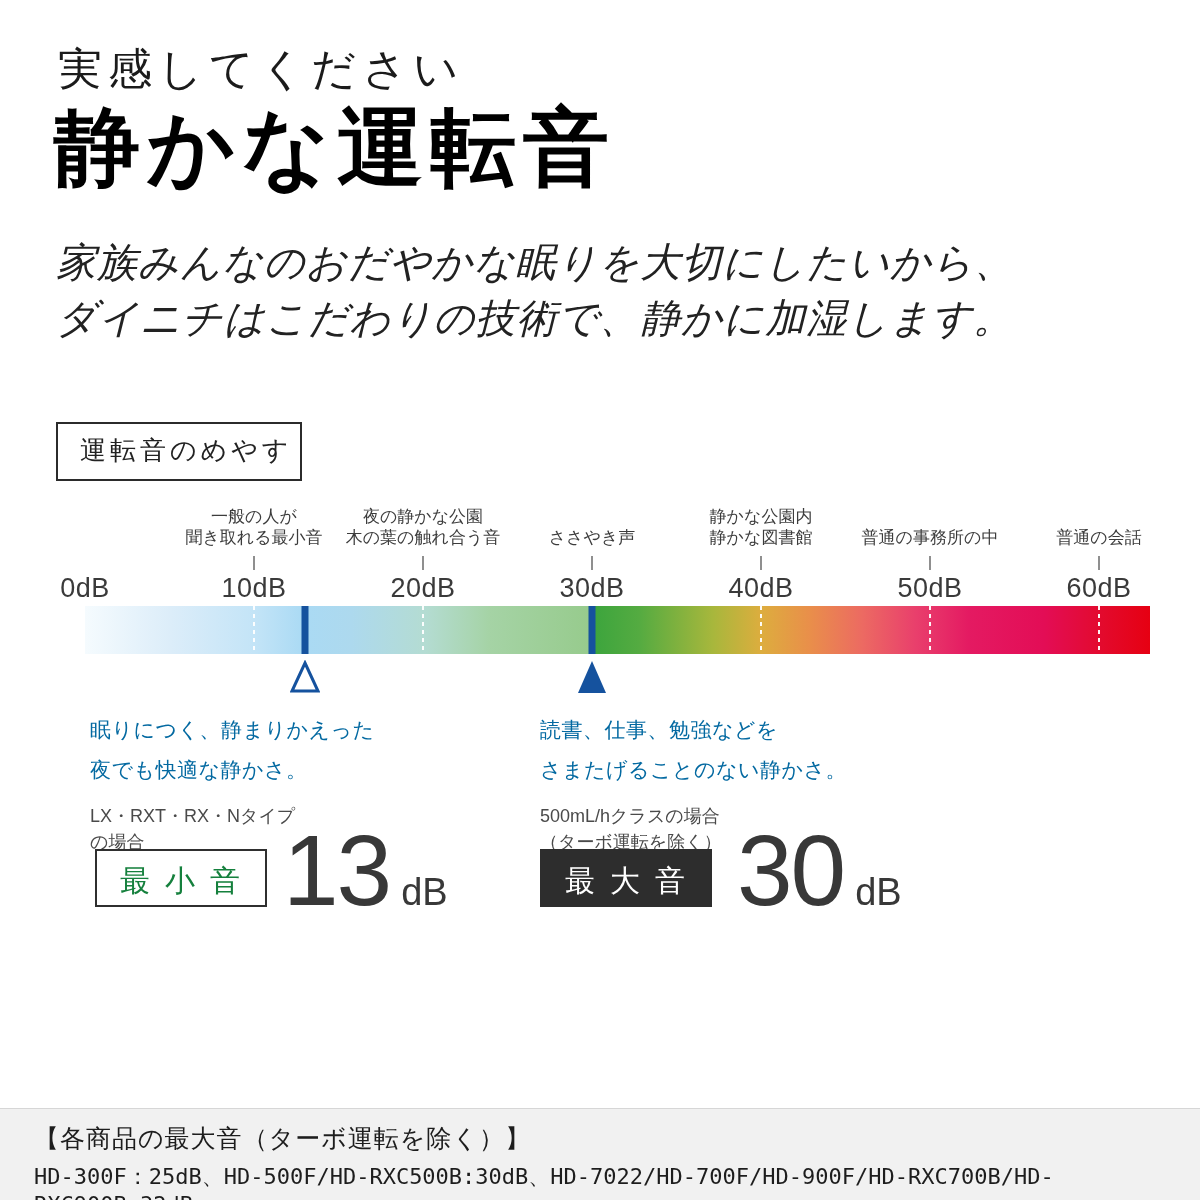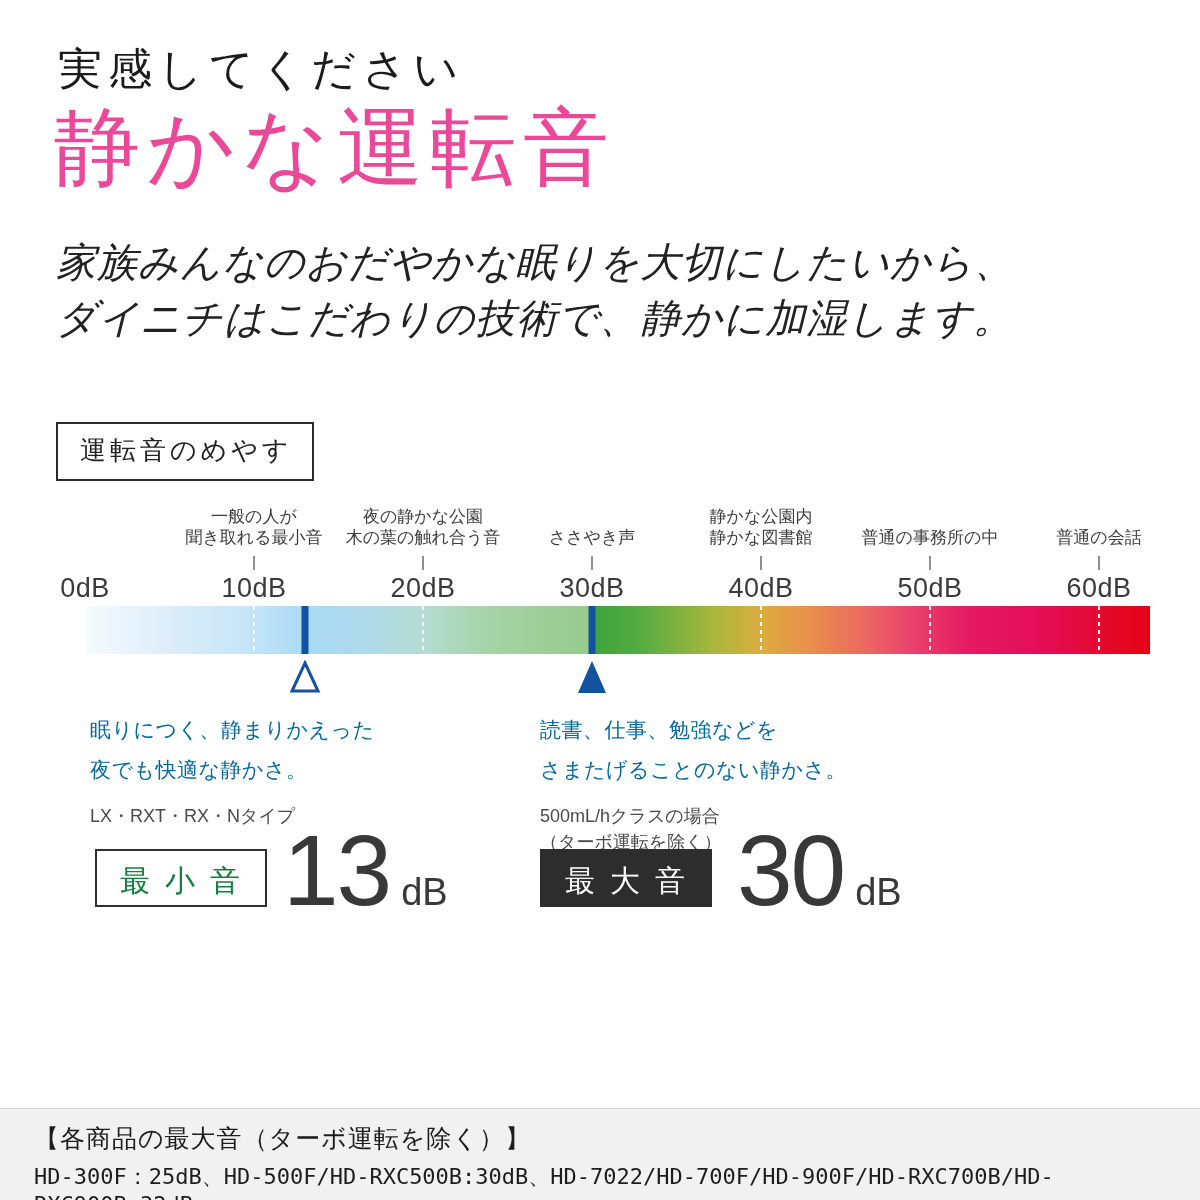--- a/index.html
+++ b/index.html
@@ -6,28 +6,28 @@
   body {
     width: 1200px; height: 1200px;
     background: #ffffff;
     font-family: "Liberation Sans", "DejaVu Sans", sans-serif;
     color: #222;
   }
   .canvas { position: relative; width: 1200px; height: 1200px; overflow: hidden; background: #fff; }
 
   
   .subtitle { position: absolute; left: 58px; top: 40px; font-size: 44px; letter-spacing: 6px; color: #1b1b1b; }
-  .title    { position: absolute; left: 54px; top: 90px; font-size: 86px; font-weight: 400; letter-spacing: 7px; color: #ec4899; }
+  .title    { position: absolute; left: 54px; top: 90px; font-size: 86px; font-weight: 700; letter-spacing: 7px; color: #000000; }
   .lead     { position: absolute; left: 56px; top: 234px; font-size: 40px; line-height: 56px; letter-spacing: 1px; color: #222; font-style: italic; }
 
   
   .section-box {
     position: absolute; left: 56px; top: 422px;
     border: 2px solid #2b2b2b; color: #222;
-    font-size: 26px; letter-spacing: 4px; padding: 9px 20px 11px 22px;
+    font-size: 26px; letter-spacing: 4px; padding: 9px 8px 11px 22px;
   }
 
   
   .scale-desc {
     position: absolute; bottom: 652px; transform: translateX(-50%);
     text-align: center; font-size: 17px; line-height: 21px; color: #3c3c3c; white-space: nowrap;
   }
   .scale-desc div:empty { display: none; }
   .tick {
     position: absolute; top: 556px; width: 2px; height: 14px;
@@ -155,20 +155,21 @@
     </svg>
   </div>
 
   <div class="note" style="left:90px">
     <div class="note-desc">
       <div>眠りにつく、静まりかえった</div>
       <div>夜でも快適な静かさ。</div>
     </div>
     <div class="note-cond">
       <div>LX・RXT・RX・Nタイプ</div>
+      <div>の場合</div>
     </div>
   </div>
   <div class="badge outline" style="left:95px">最小音</div>
   <div class="value" style="left:283px">
     <span class="num">13</span>
     <span class="unit">dB</span>
   </div>
 
   <div class="note" style="left:540px">
     <div class="note-desc">

